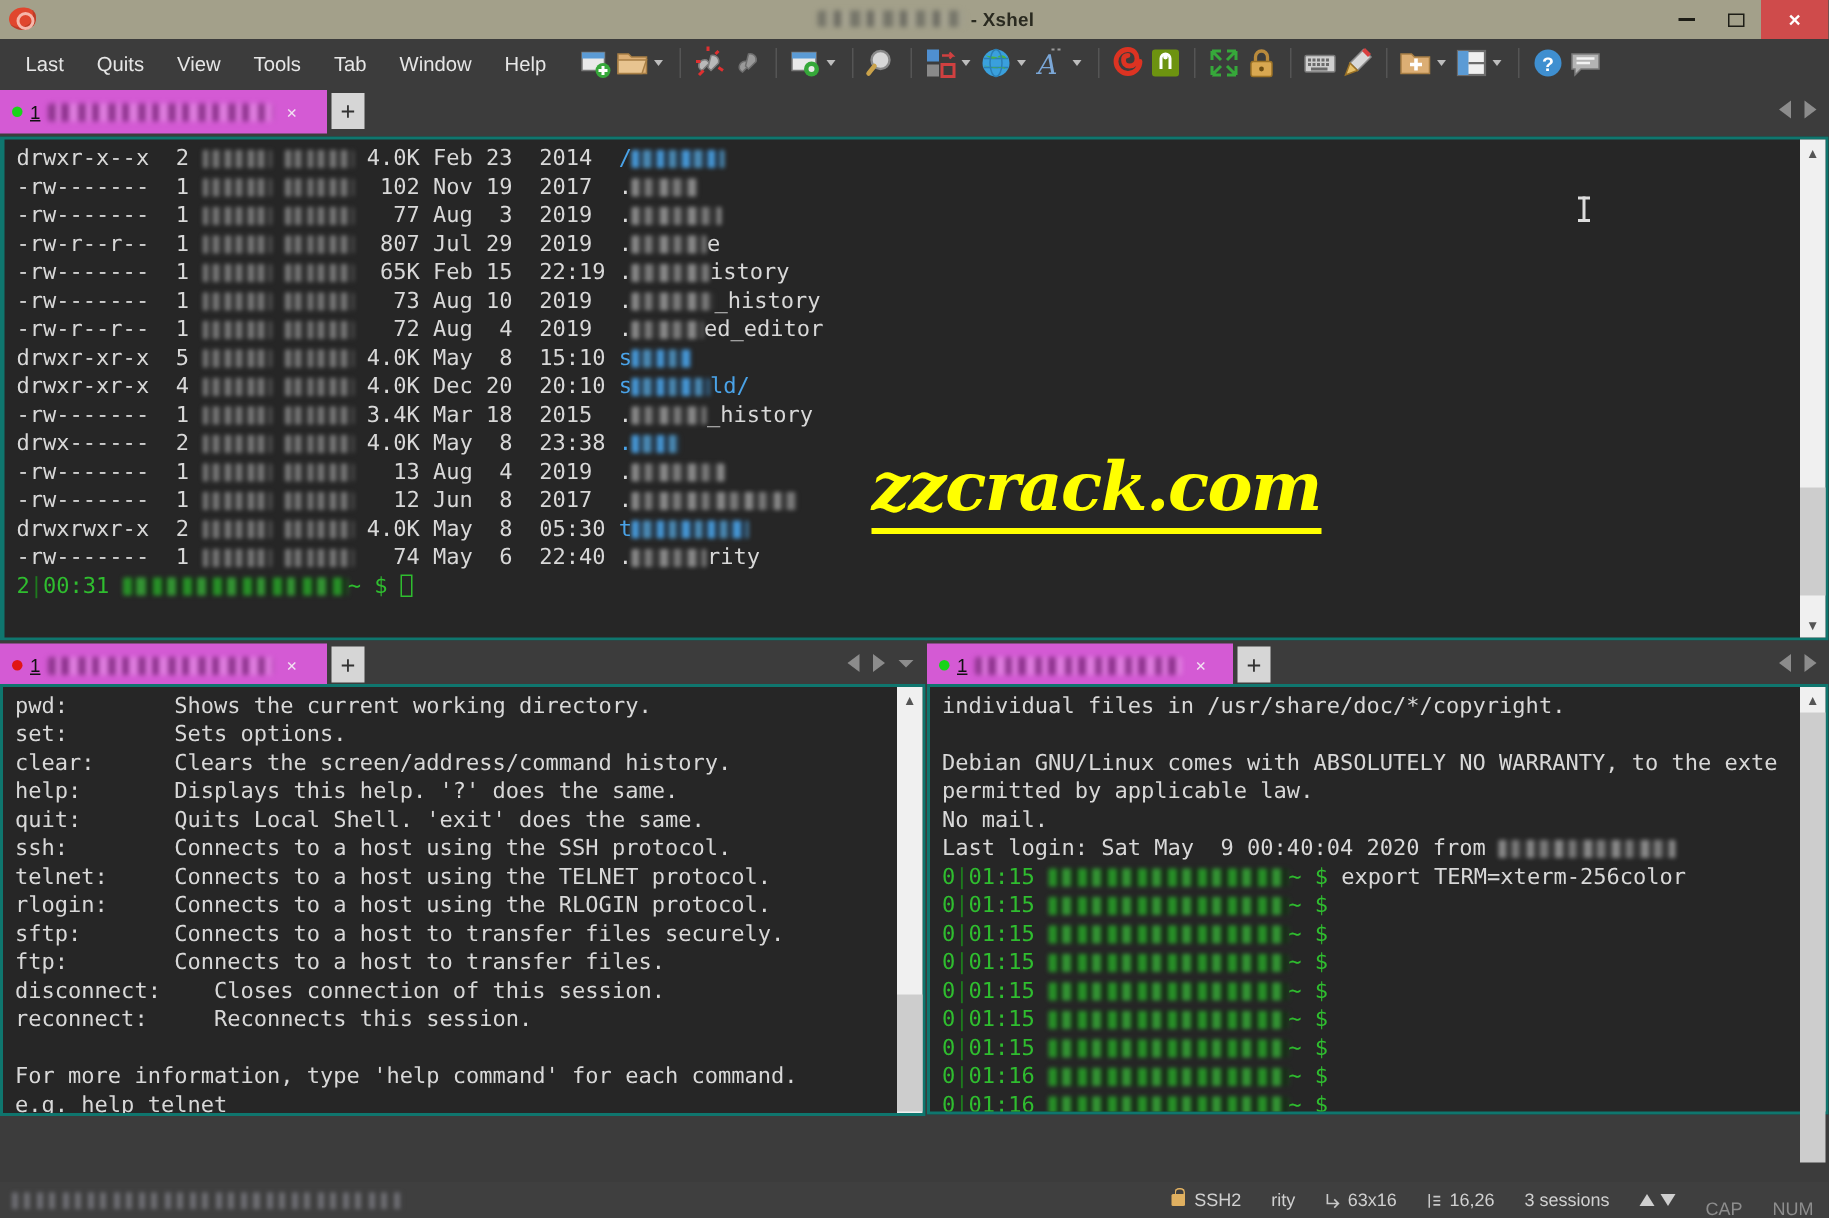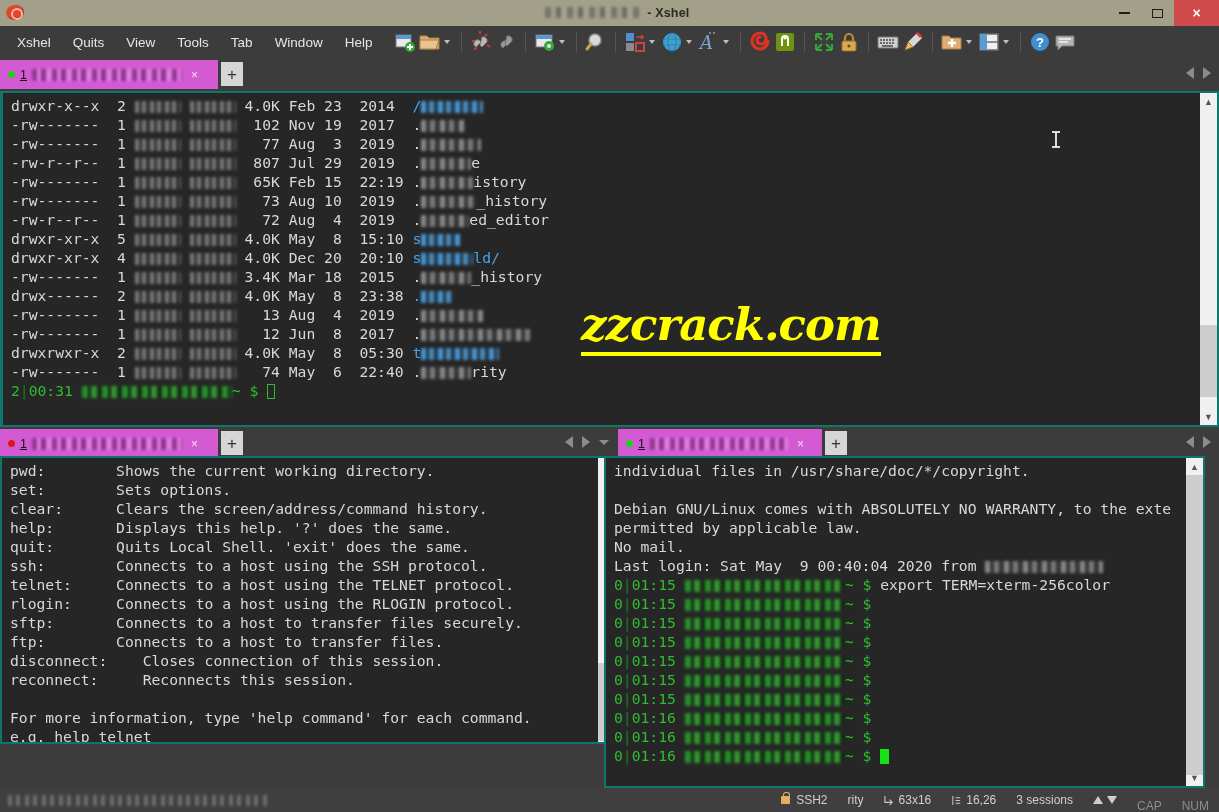--- a/index.html
+++ b/index.html
@@ -259,21 +259,21 @@
     <div class="win-btn">
         <div class="max"></div>
       </div>
     <div class="win-btn close">
         <div class="x">×</div>
       </div>
   </div>
 </div>
 
 <div class="menubar">
-  <div class="menu-item">Xshel</div>
+  <div class="menu-item">Last</div>
   <div class="menu-item">Quits</div>
   <div class="menu-item">View</div>
   <div class="menu-item">Tools</div>
   <div class="menu-item">Tab</div>
   <div class="menu-item">Window</div>
   <div class="menu-item">Help</div>
 
   <div class="toolbar">
 
     <span class="tbi">
@@ -509,21 +509,21 @@
     <span class="num">1</span>
     <span class="blur" style="width:138px"></span>
     <span class="close">×</span>
   </div>
   <div class="tab-add">+</div>
   <div class="tab-navs">
     <span class="tri-l"></span>
     <span class="tri-r"></span>
   </div>
 </div>
-<div class="term-wrap" style="position:absolute;left:604px;top:456px;width:601px;height:332px;">
+<div class="term-wrap" style="position:absolute;left:618px;top:456px;width:601px;height:287px;">
   <div class="term" id="br-term"><div>individual files in /usr/share/doc/*/copyright.</div><div>&nbsp;</div><div>Debian GNU/Linux comes with ABSOLUTELY NO WARRANTY, to the exte</div><div>permitted by applicable law.</div><div>No mail.</div><div><span class="wh">Last login: Sat May  9 00:40:04 2020 from </span><span class="blurtxt bg-greydark" style="width:118px"></span></div><div><span class="g">0</span><span class="gd">|</span><span class="g">01:15</span> <span class="blurtxt bg-green" style="width:160px"></span><span class="g">~ $ </span><span class="wh">export TERM=xterm-256color</span></div><div><span class="g">0</span><span class="gd">|</span><span class="g">01:15</span> <span class="blurtxt bg-green" style="width:160px"></span><span class="g">~ $ </span></div><div><span class="g">0</span><span class="gd">|</span><span class="g">01:15</span> <span class="blurtxt bg-green" style="width:160px"></span><span class="g">~ $ </span></div><div><span class="g">0</span><span class="gd">|</span><span class="g">01:15</span> <span class="blurtxt bg-green" style="width:160px"></span><span class="g">~ $ </span></div><div><span class="g">0</span><span class="gd">|</span><span class="g">01:15</span> <span class="blurtxt bg-green" style="width:160px"></span><span class="g">~ $ </span></div><div><span class="g">0</span><span class="gd">|</span><span class="g">01:15</span> <span class="blurtxt bg-green" style="width:160px"></span><span class="g">~ $ </span></div><div><span class="g">0</span><span class="gd">|</span><span class="g">01:15</span> <span class="blurtxt bg-green" style="width:160px"></span><span class="g">~ $ </span></div><div><span class="g">0</span><span class="gd">|</span><span class="g">01:16</span> <span class="blurtxt bg-green" style="width:160px"></span><span class="g">~ $ </span></div><div><span class="g">0</span><span class="gd">|</span><span class="g">01:16</span> <span class="blurtxt bg-green" style="width:160px"></span><span class="g">~ $ </span></div><div><span class="g">0</span><span class="gd">|</span><span class="g">01:16</span> <span class="blurtxt bg-green" style="width:160px"></span><span class="g">~ $ </span><span class="cursor-solid"></span></div></div>
   <div class="vscroll">
     <div class="arr">▲</div>
     <div class="track">
       <div class="thumb" style="top:0px;height:300px;"></div>
     </div>
     <div class="arr">▼</div>
   </div>
 </div>
 

